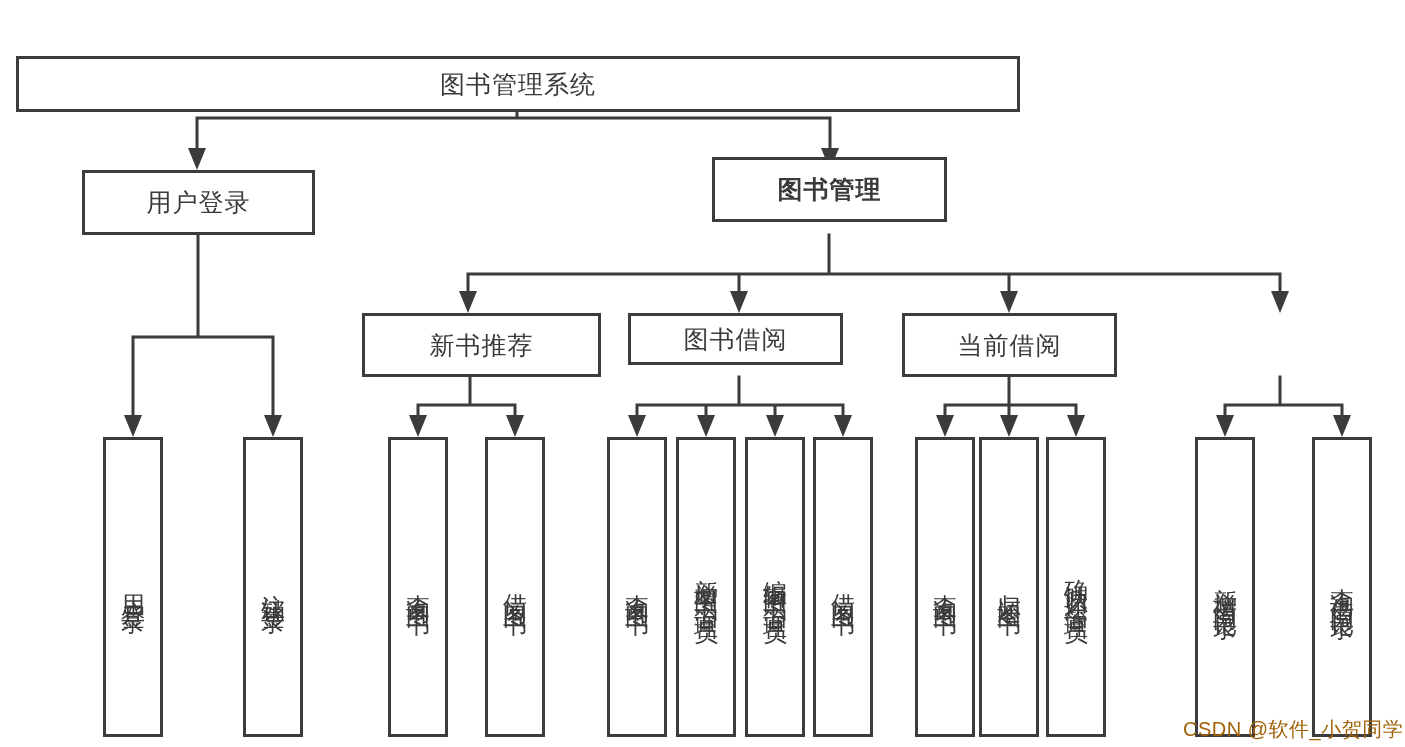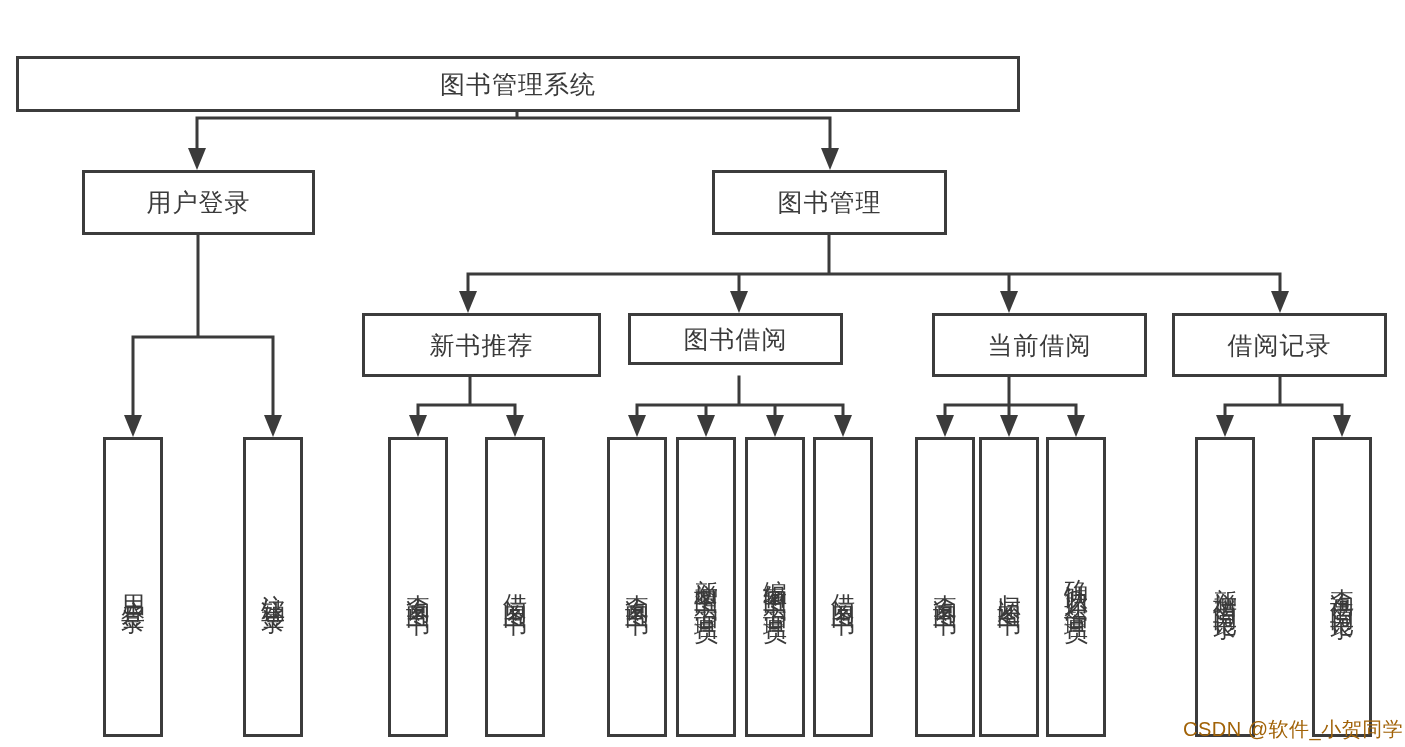--- a/index.html
+++ b/index.html
@@ -72,35 +72,32 @@
     </g>
   </svg>
 
   <div class="node h-node" style="left:16px; top:9px; width:1004px; height:56px;margin-top:47px;">
     <span>图书管理系统</span>
   </div>
 
   <div class="node h-node" style="left:82px; top:170px; width:233px; height:65px;">
     <span>用户登录</span>
   </div>
-  <div class="node h-node" style="left:712px; top:170px; width:235px; height:65px;">
+  <div class="node h-node" style="left:712px; top:157px; width:235px; height:65px;font-weight:bold;">
     <span>图书管理</span>
   </div>
 
   <div class="node h-node" style="left:362px; top:313px; width:239px; height:64px;">
     <span>新书推荐</span>
   </div>
   <div class="node h-node" style="left:628px; top:313px; width:215px; height:52px;">
     <span>图书借阅</span>
   </div>
-  <div class="node h-node" style="left:902px; top:313px; width:215px; height:64px;margin-left:30px;">
+  <div class="node h-node" style="left:902px; top:313px; width:215px; height:64px;">
     <span>当前借阅</span>
-  </div>
-  <div class="node h-node" style="left:1172px; top:313px; width:215px; height:64px;">
-    <span>借阅记录</span>
   </div>
 
   <div class="node v-node" style="left:103px;">
     <span>用户登录</span>
   </div>
   <div class="node v-node" style="left:243px;">
     <span>注销登录</span>
   </div>
 
   <div class="node v-node" style="left:388px;">

